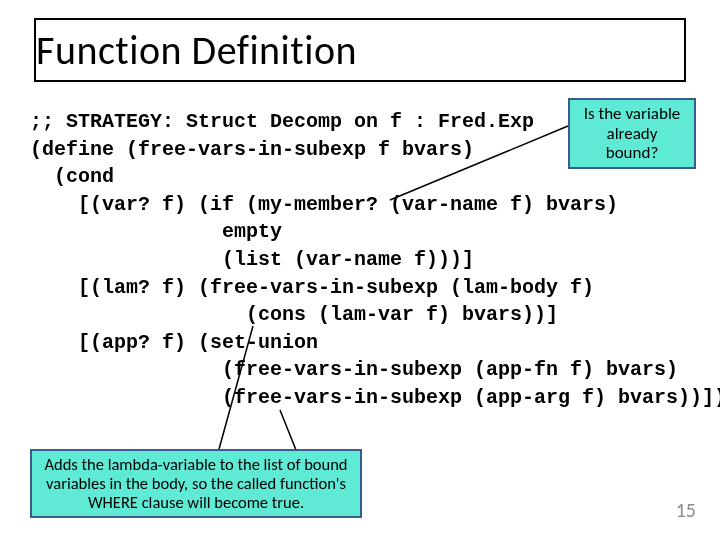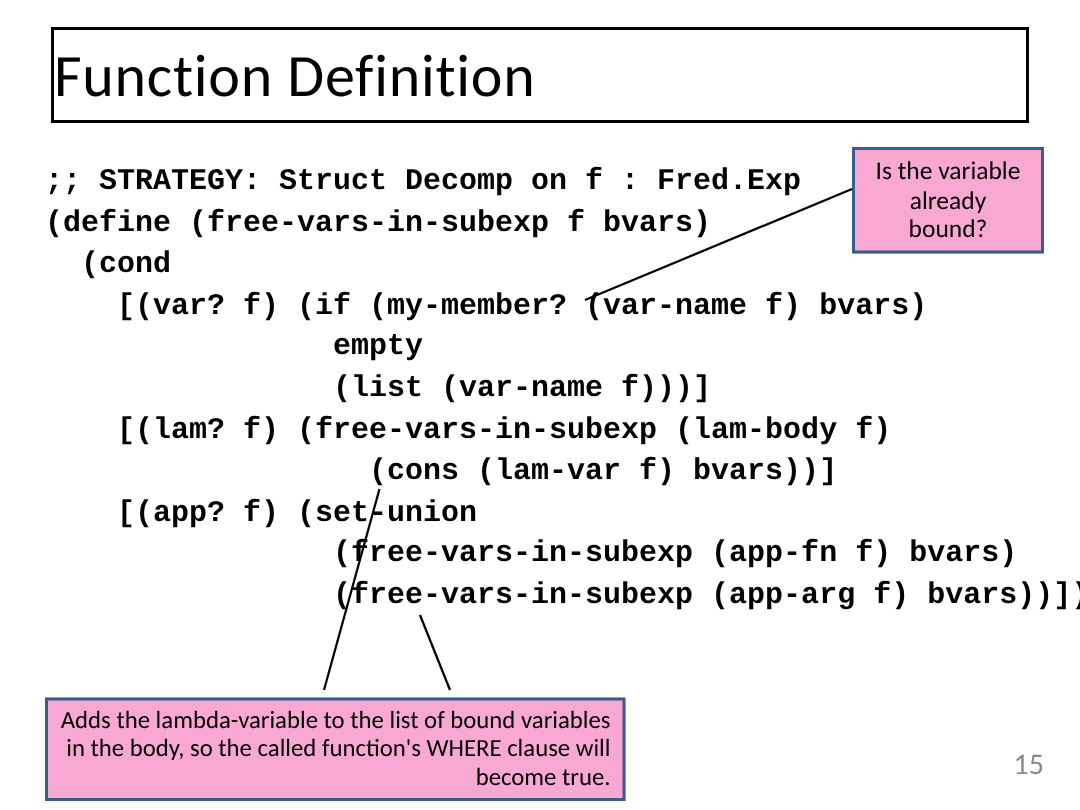--- a/index.html
+++ b/index.html
@@ -25,39 +25,38 @@
   }
   .title-box h1 {
     font-size: 40px;
     font-weight: 400;
     color: #000;
     letter-spacing: 0.5px;
   }
   .callout {
     position: absolute;
     border: 2px solid #385d8a;
-    background: #f9a8d4;
+    background: #5eead4;
     padding: 4px 10px;
     font-size: 17px;
     color: #000;
     text-align: center;
     line-height: 1.15;
   }
   .callout.top-right {
     right: 24px;
     top: 98px;
     width: 128px;
   }
   .callout.bottom-left {
     left: 30px;
-    bottom: 6px;
-    width: 387px;
+    bottom: 22px;
+    width: 332px;
     font-size: 16.5px;
     padding: 4px 8px;
-    text-align: right;
   }
   .code {
     position: absolute;
     left: 30px;
     top: 108px;
     font-family: "Courier New", monospace;
     font-size: 20px;
     font-weight: bold;
     line-height: 1.38;
     white-space: pre;

